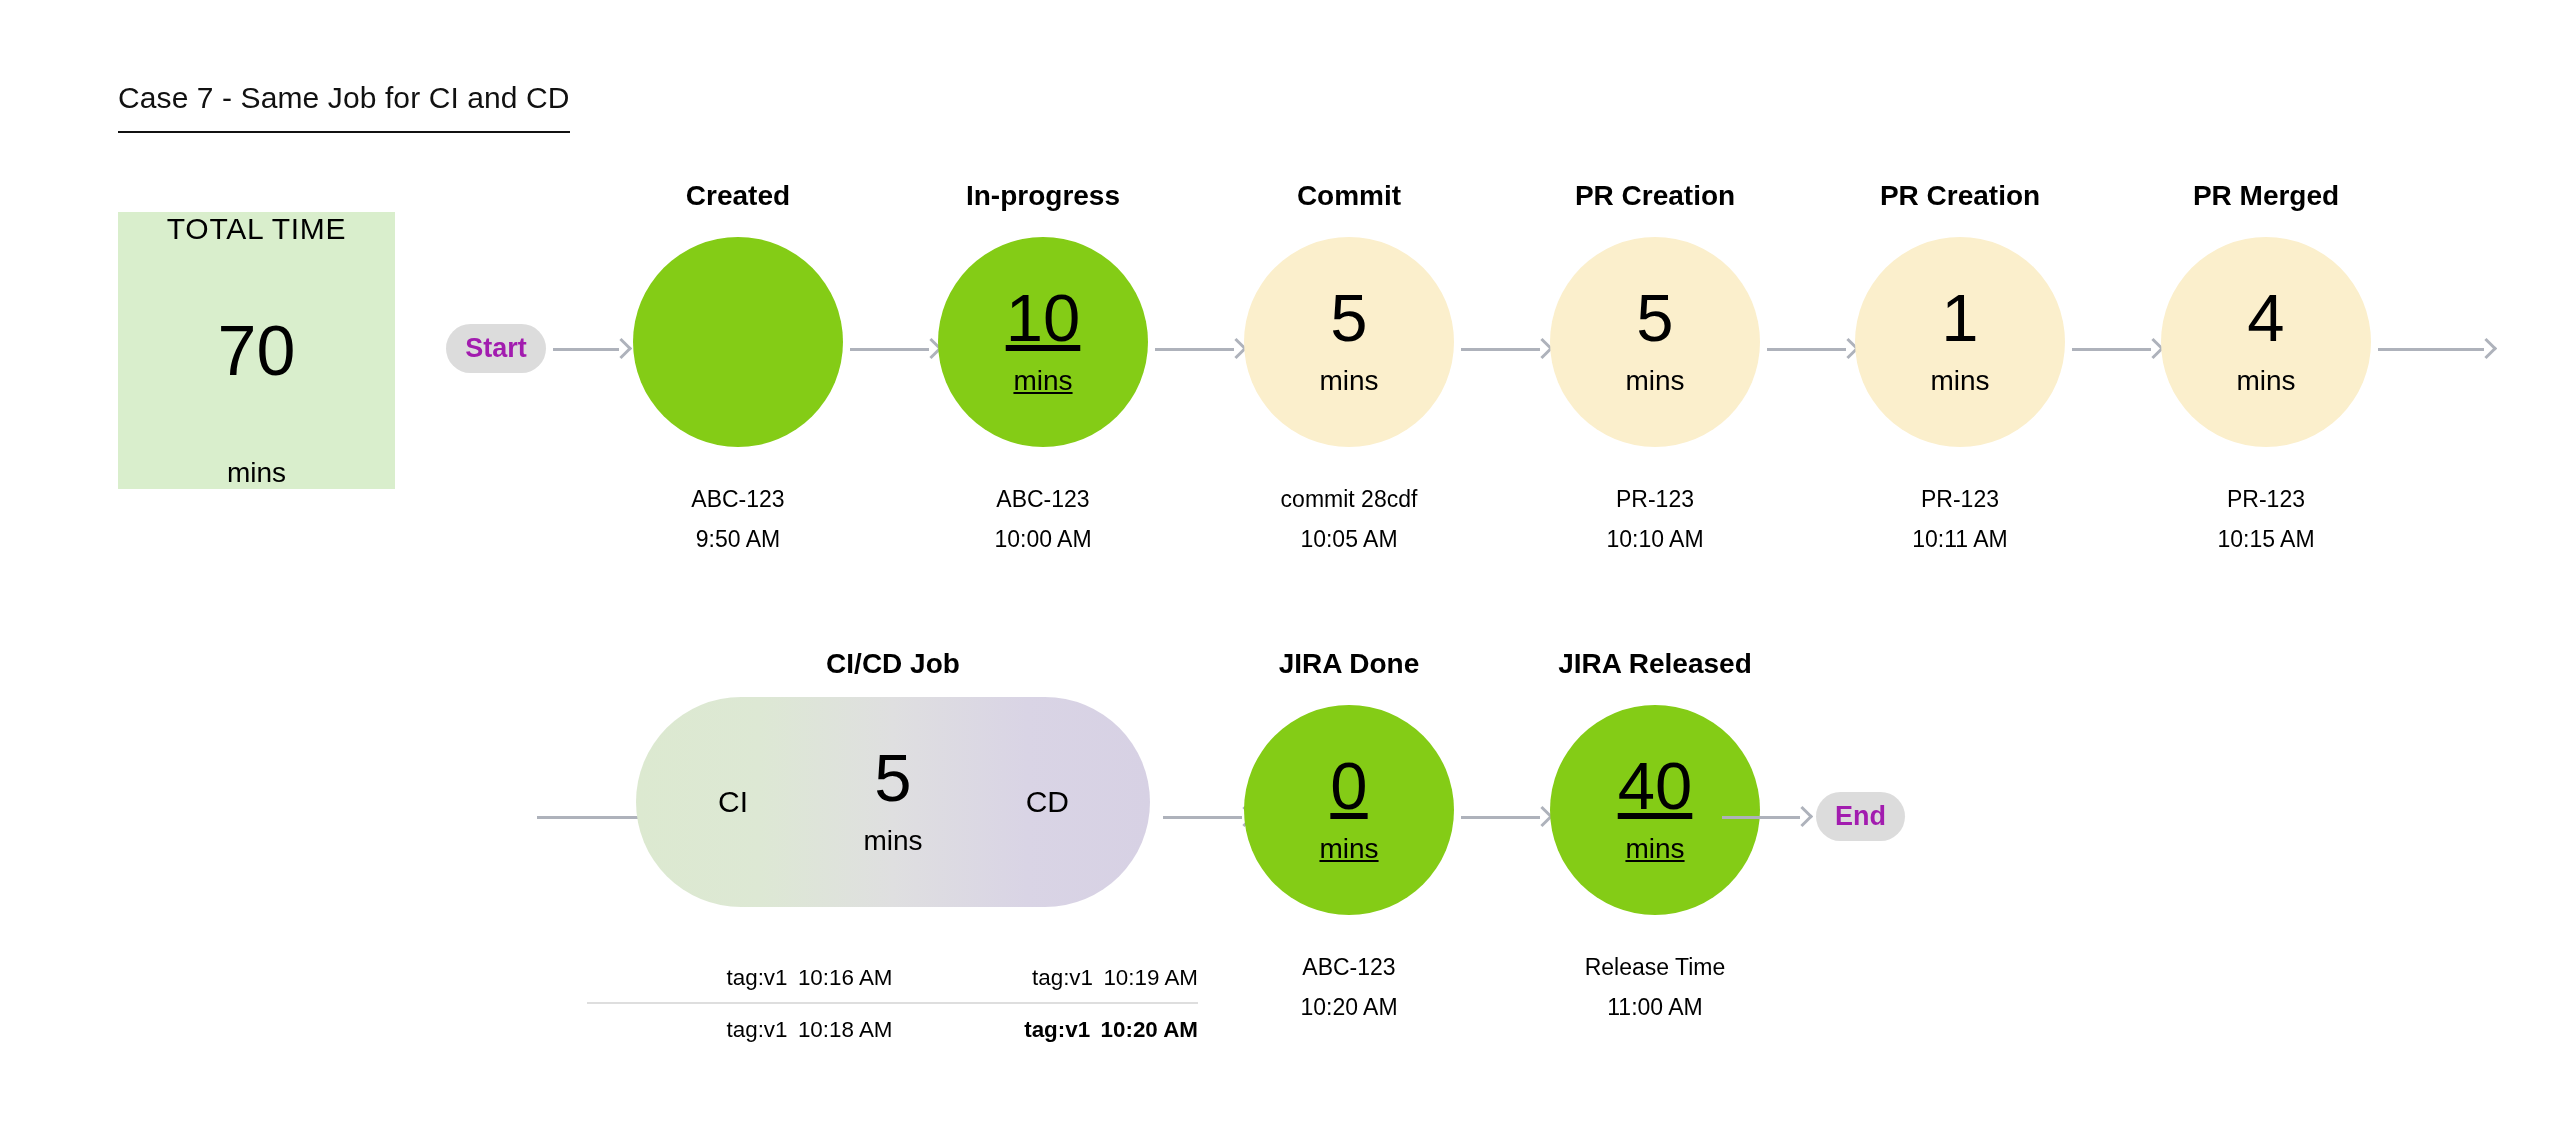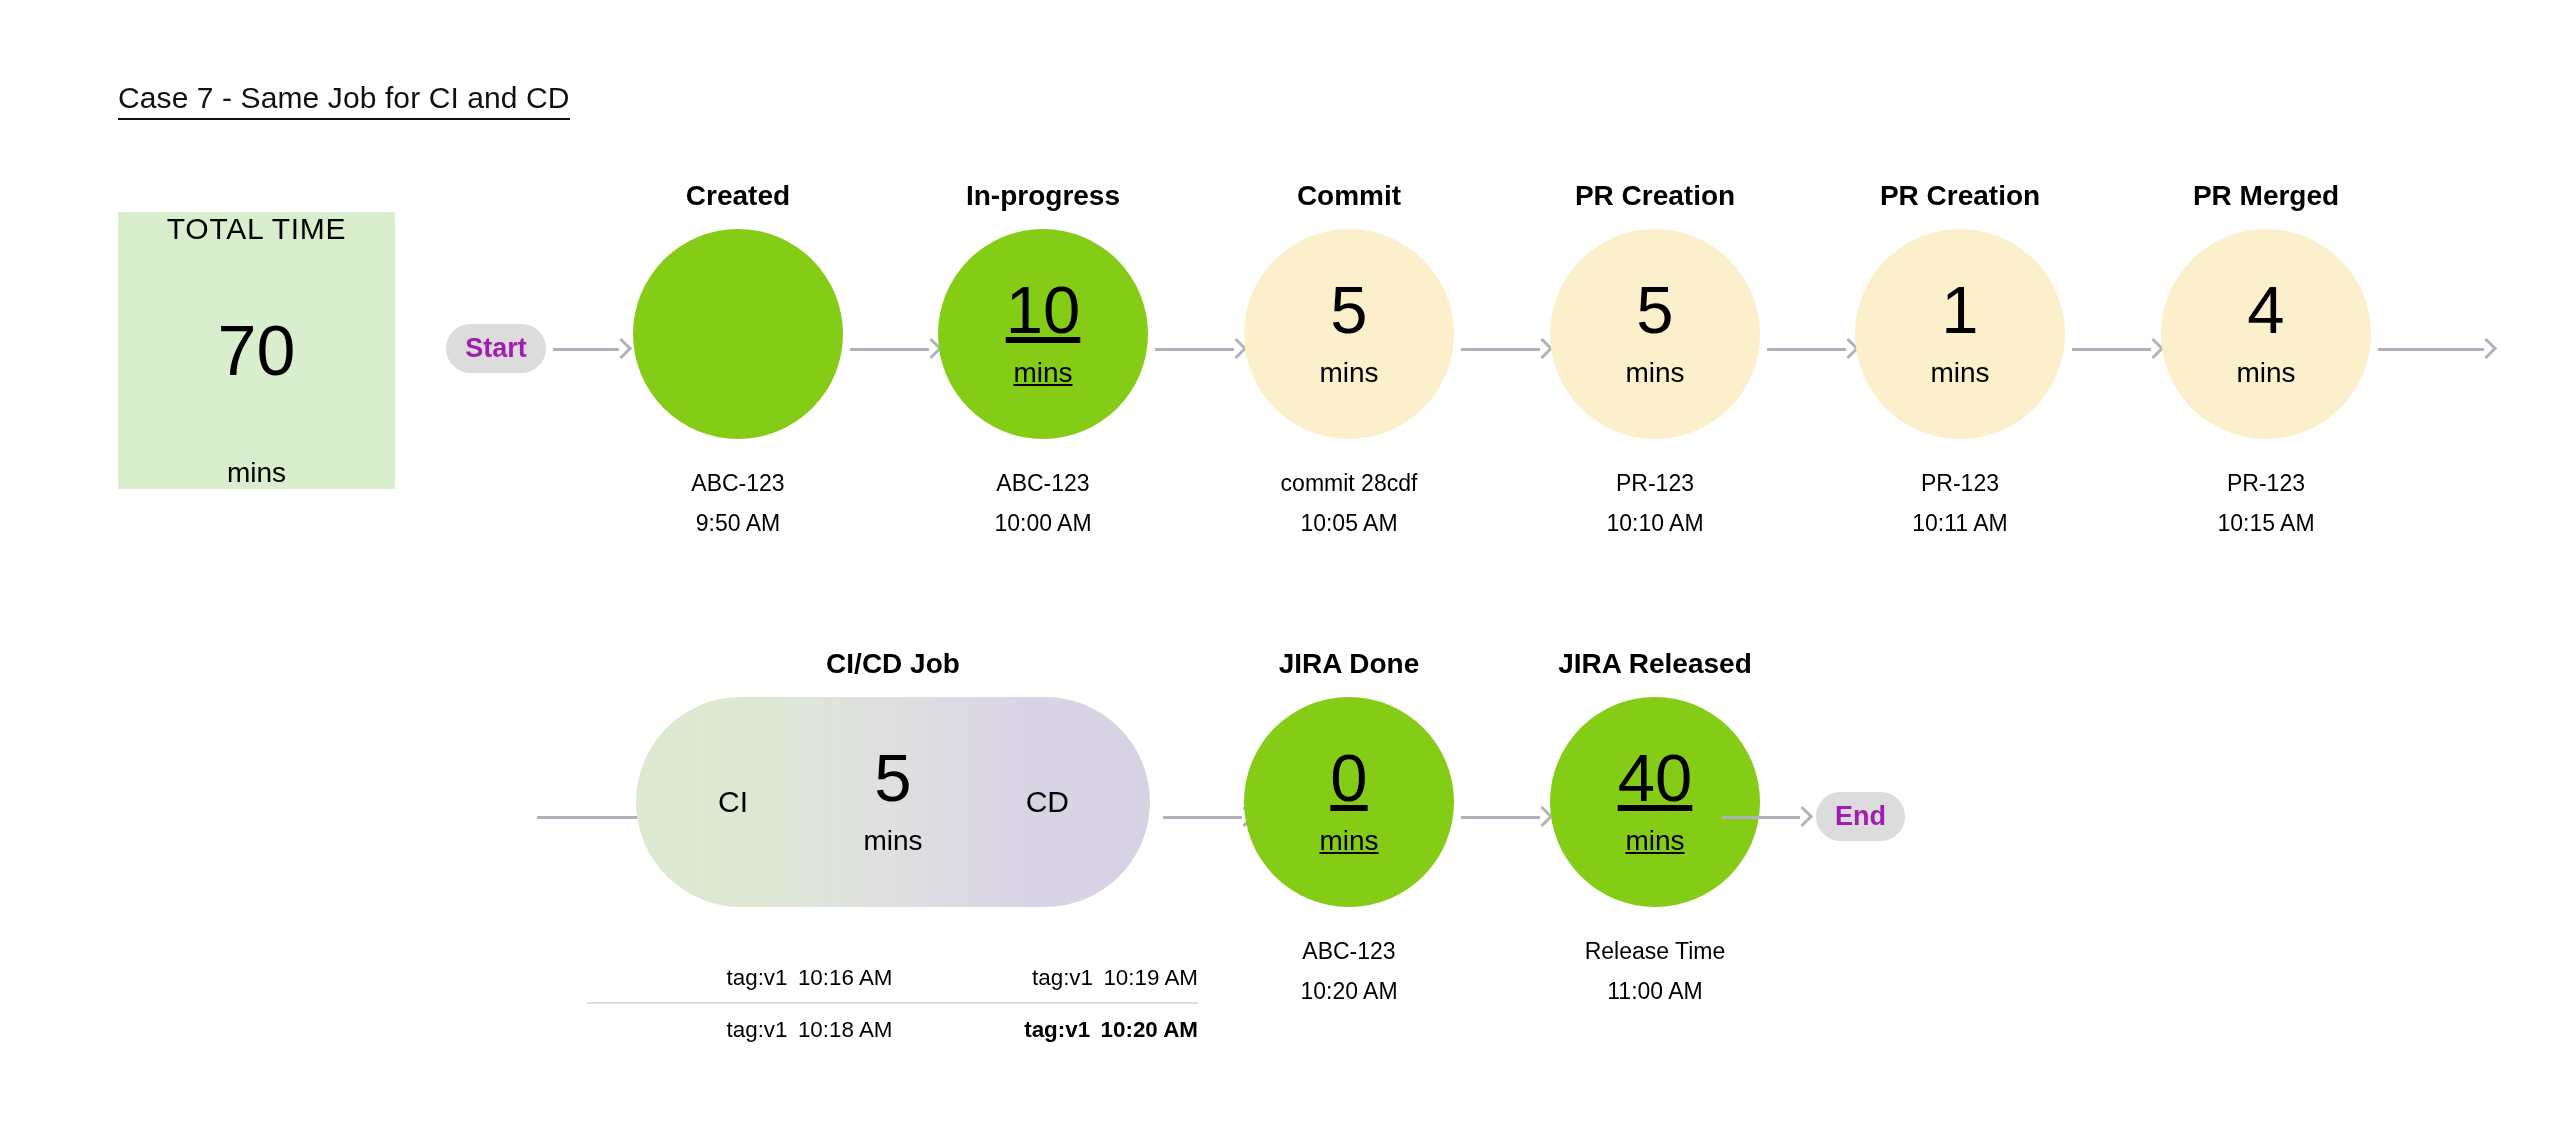--- a/index.html
+++ b/index.html
@@ -18,21 +18,21 @@
 
   
   #diagram-title {
     position: absolute;
     left: 118px; top: 81px;
     font-size: 30px;
     font-weight: 400;
     letter-spacing: 0.1px;
     color: #111111;
     border-bottom: 2.2px solid #111111;
-    padding-bottom: 3px;
+    padding-bottom: 16px;
     white-space: nowrap;
   }
 
   
   #total-time-card {
     position: absolute;
     left: 118px; top: 212px;
     width: 277px; height: 277px;
     background: #d9eecc;
     display: flex;
@@ -93,20 +93,21 @@
     transform: rotate(45deg);
   }
 
   
   .stage {
     position: absolute;
     width: 298px;
     display: flex;
     flex-direction: column;
     align-items: center;
+    gap: 8px;
   }
   .stage .stage-label {
     font-size: 28px;
     font-weight: 700;
     white-space: nowrap;
     height: 34px;
     line-height: 34px;
   }
   .stage .bubble {
     width: 210px; height: 210px;

